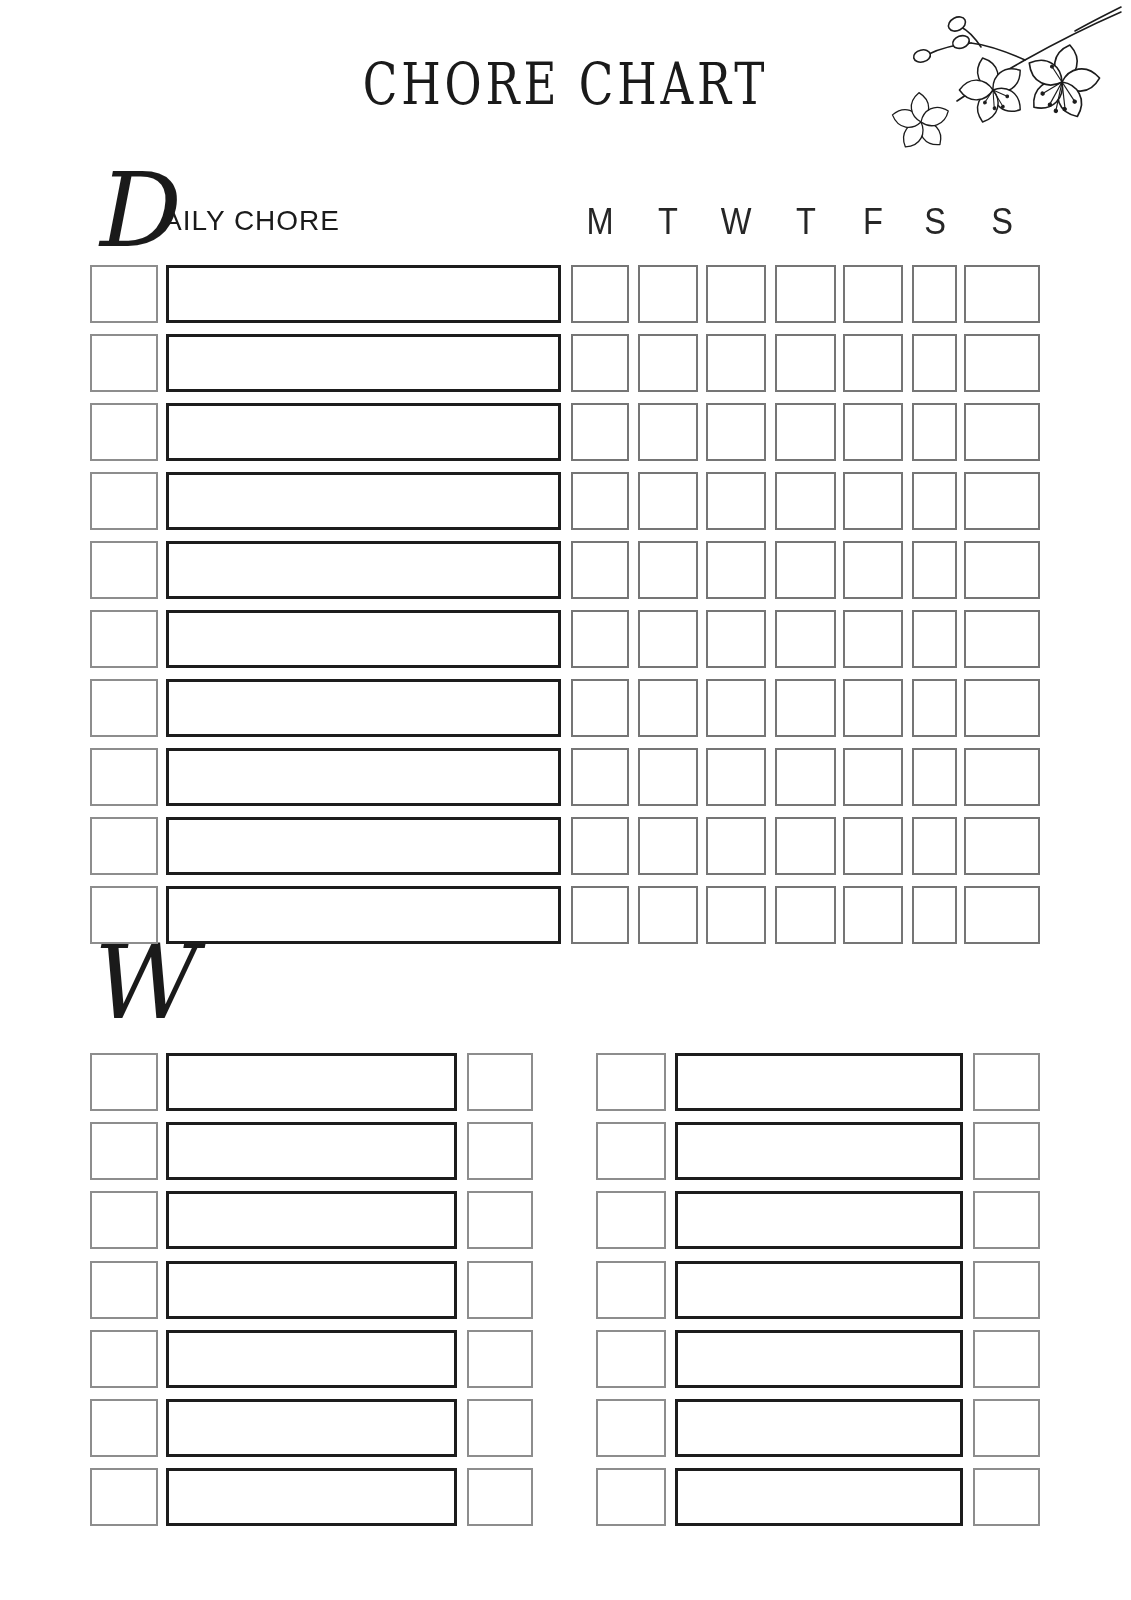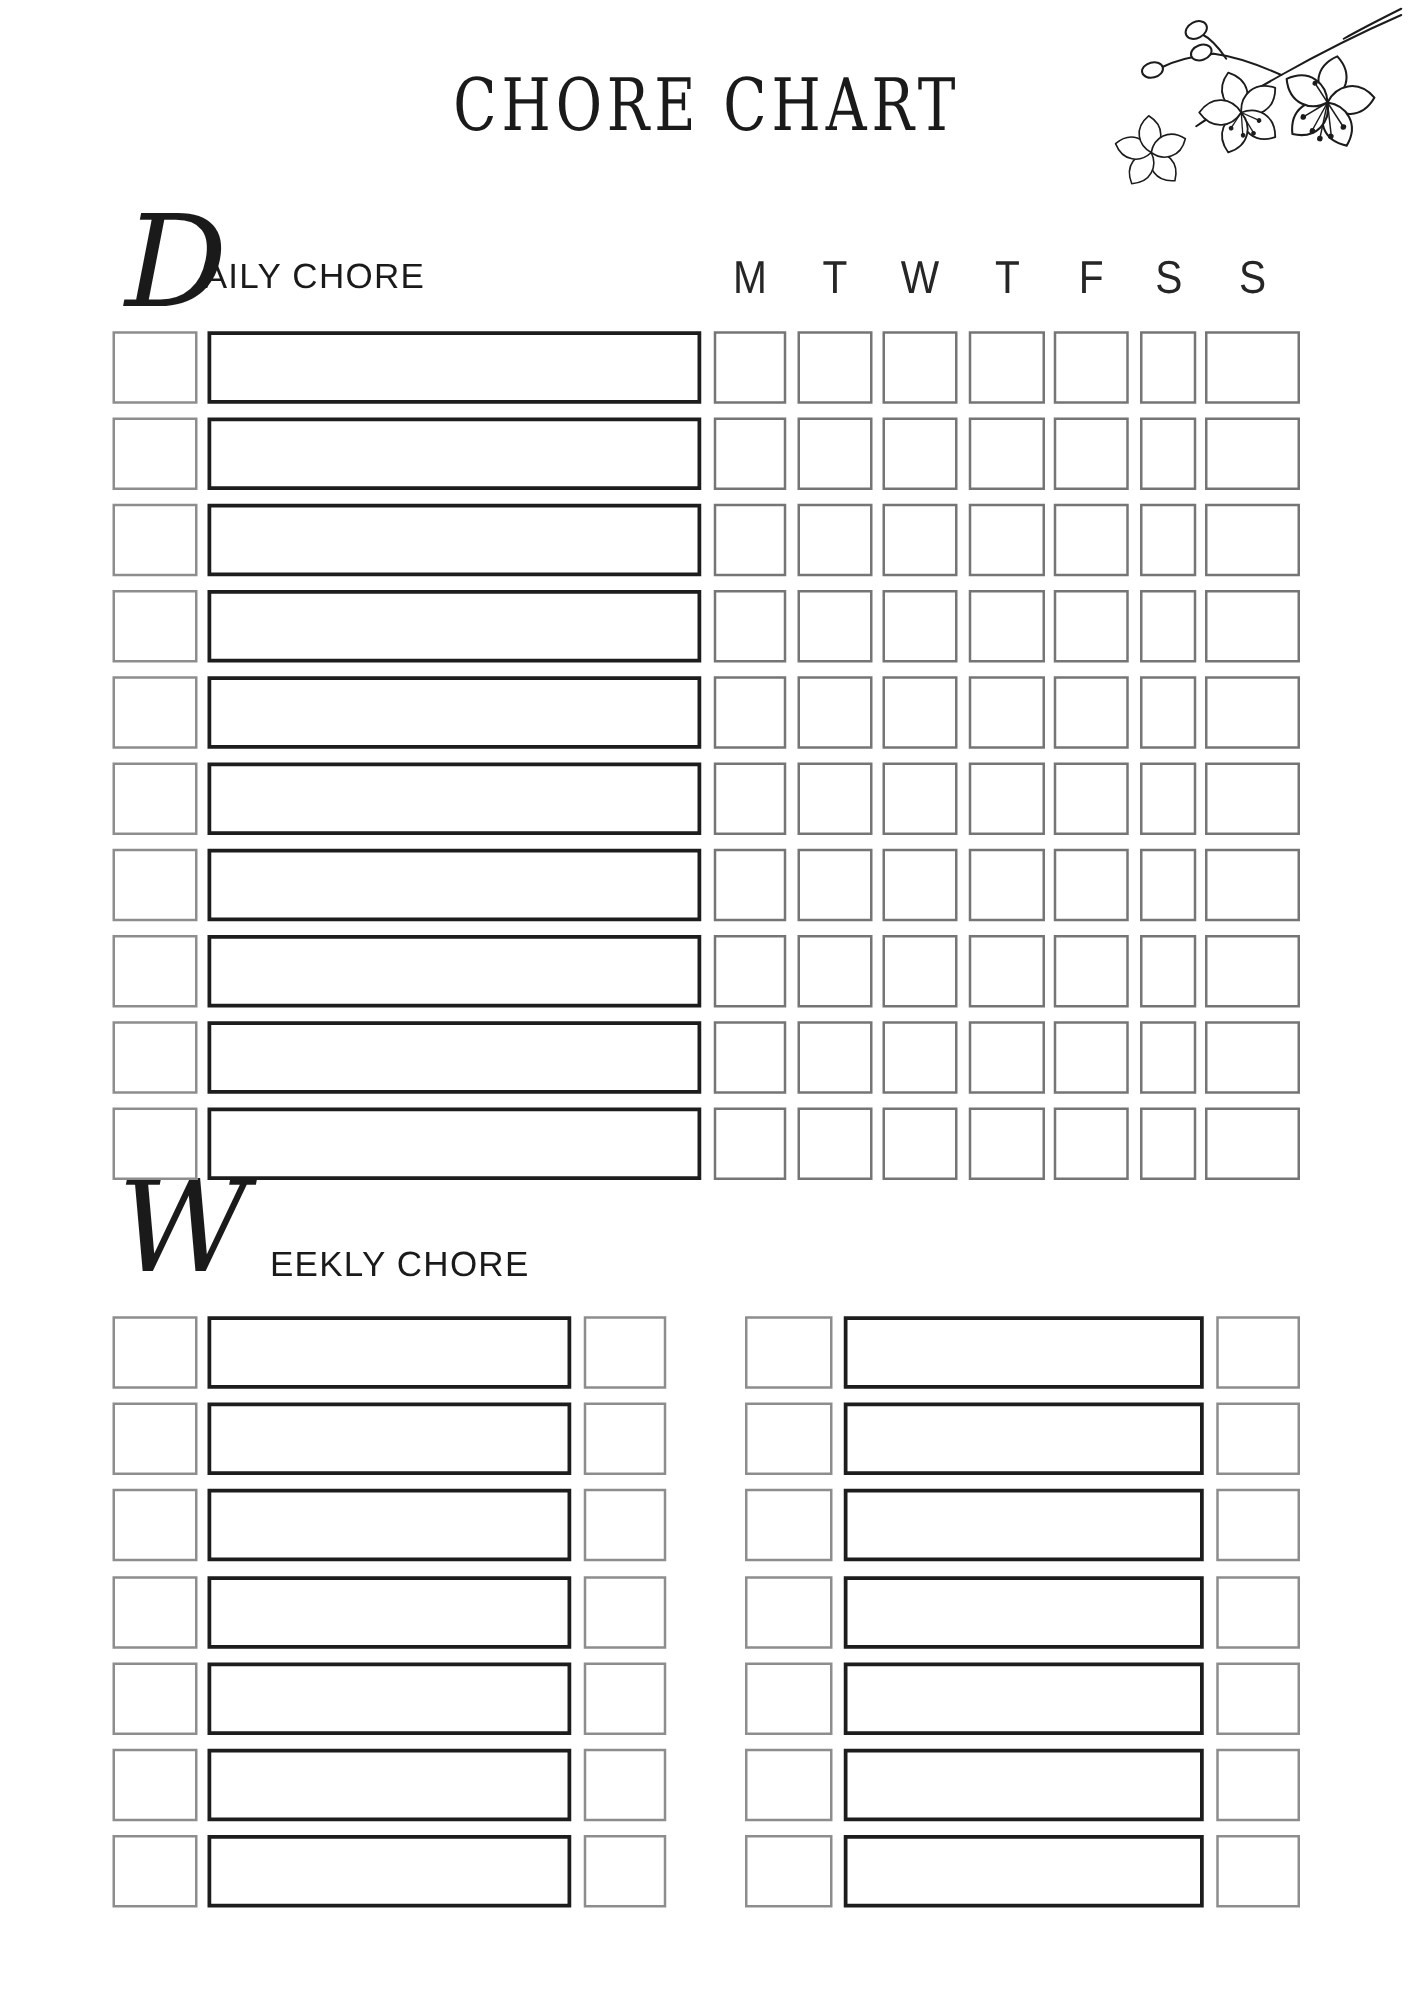--- a/index.html
+++ b/index.html
@@ -149,21 +149,20 @@
         <path transform="rotate(216)" d="M0 0 C-11 -7 -14 -22 0 -32 C14 -22 11 -7 0 0 Z"></path>
         <path transform="rotate(288)" d="M0 0 C-11 -7 -14 -22 0 -32 C14 -22 11 -7 0 0 Z"></path>
       </g>
     </g>
   </svg>
 
   <span class="script-initial" style="left:100px;top:168px;">D</span>
   <span class="section-word" style="left:163px;top:205px;">AILY CHORE</span>
 
   <span class="script-initial" style="left:94px;top:940px;">W</span>
-  <span class="section-word" style="left:216px;top:996px;">EEKLY CHORE</span>
 
 <span class="day-letter" style="left: 600px; top: 201px;">M</span>
     <span class="day-letter" style="left: 668px; top: 201px;">T</span>
     <span class="day-letter" style="left: 736px; top: 201px;">W</span>
     <span class="day-letter" style="left: 805.5px; top: 201px;">T</span>
     <span class="day-letter" style="left: 873px; top: 201px;">F</span>
     <span class="day-letter" style="left: 934.5px; top: 201px;">S</span>
     <span class="day-letter" style="left: 1002px; top: 201px;">S</span>
     <div class="box gray" style="left: 90px; top: 265px; width: 68px; height: 58px;"></div>
     <div class="box dark" style="left: 166px; top: 265px; width: 395px; height: 58px;"></div>

